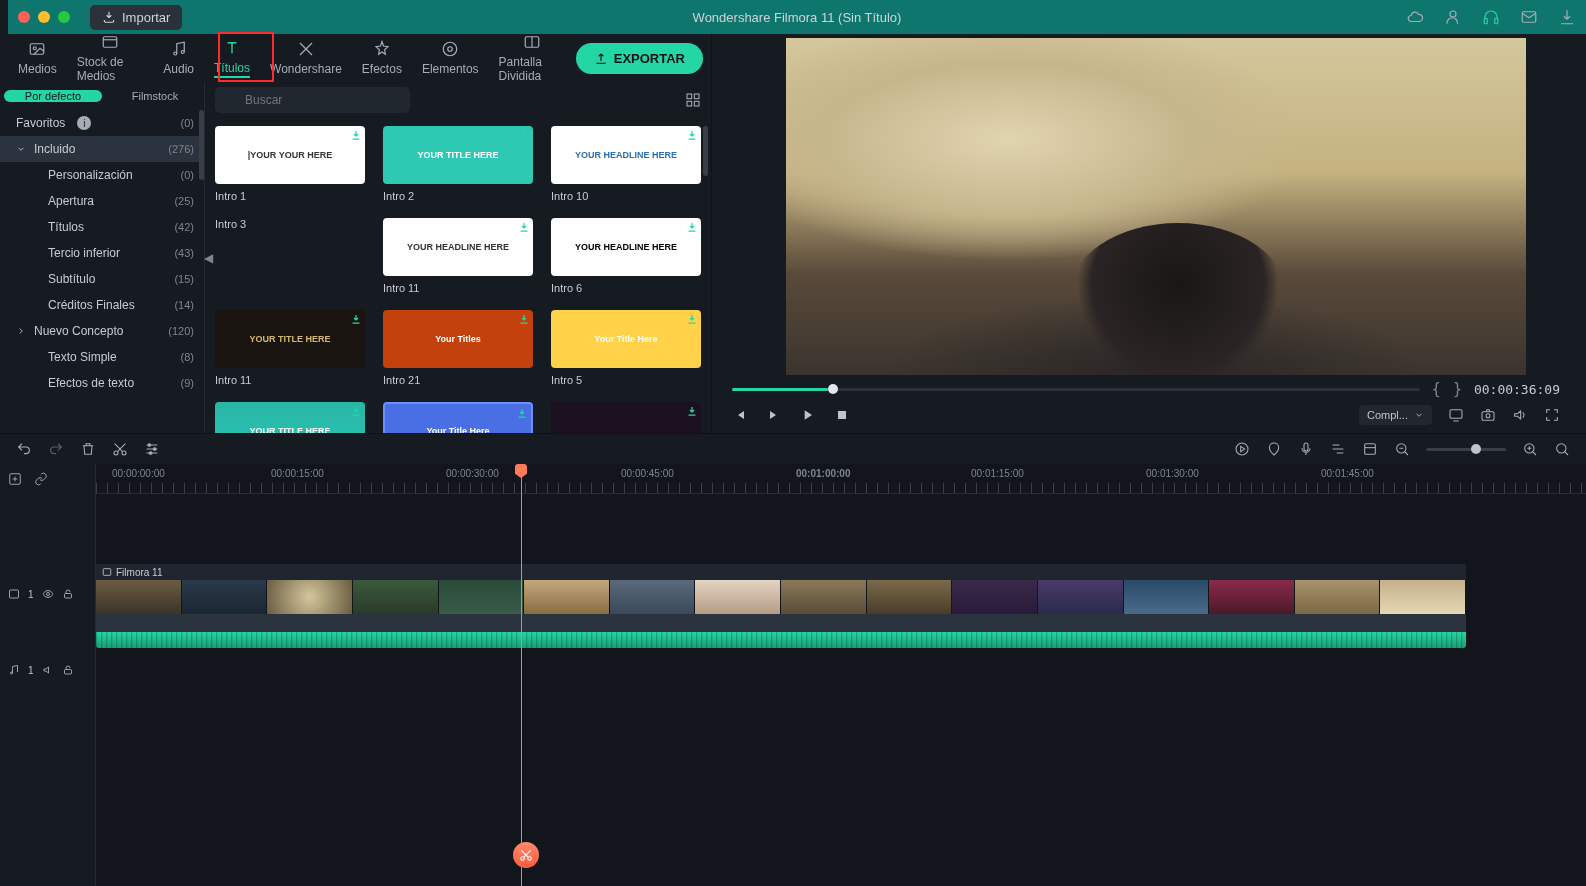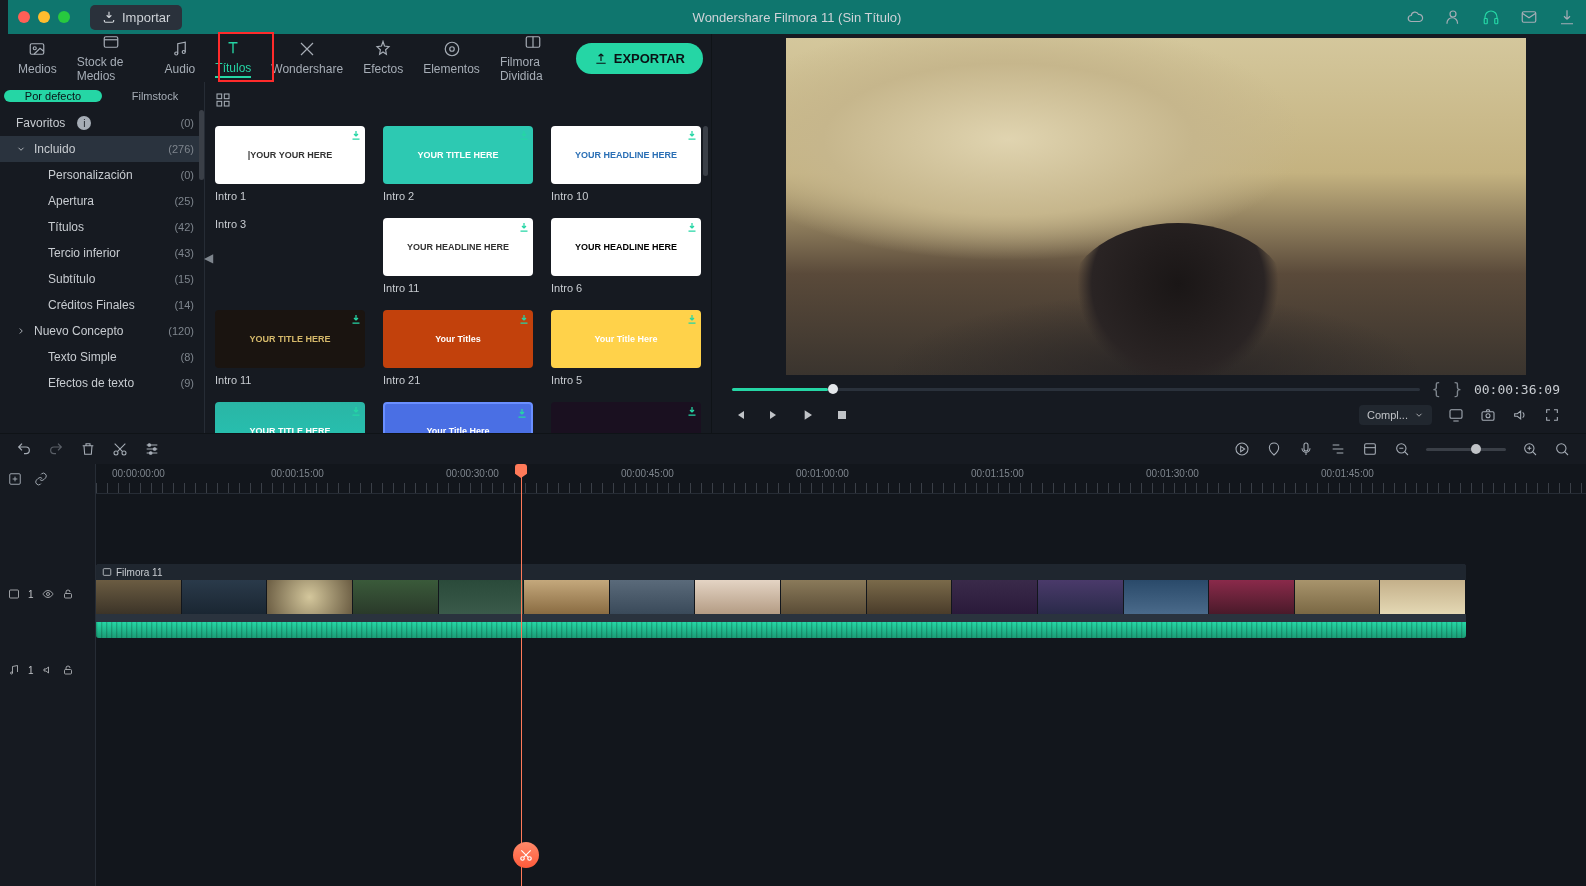--- a/index.html
+++ b/index.html
@@ -88,21 +88,21 @@
 .zoom-slider::after { content: ""; position: absolute; left: 56%; top: -4px; width: 10px; height: 10px; border-radius: 50%; background: #c0c3c7; }
 
 
 .timeline { flex: 1; display: flex; background: #12161c; position: relative; overflow: hidden; }
 .tl-gutter { width: 96px; background: #161a21; border-right: 1px solid #262c35; position: relative; }
 .tl-main { flex: 1; position: relative; }
 .ruler { height: 30px; border-bottom: 1px solid #262c35; position: relative; }
 .ruler-mark { position: absolute; top: 4px; font-size: 10px; color: #7e858d; }
 .ruler-ticks { position: absolute; left: 0; right: 0; bottom: 0; height: 10px; background: repeating-linear-gradient(90deg, #3a3f47 0px, #3a3f47 1px, transparent 1px, transparent 11px); }
 .track { position: absolute; left: 0; right: 0; }
-.track.video { top: 100px; height: 74px; }
+.track.video { top: 100px; height: 84px; }
 .gutter-label { position: absolute; left: 8px; display: flex; align-items: center; gap: 8px; font-size: 10px; color: #c0c3c7; }
 .gutter-label.video { top: 124px; }
 .gutter-label.audio { top: 200px; }
 .gutter-corner { position: absolute; top: 0; left: 8px; display: flex; gap: 12px; height: 30px; align-items: center;}
 .clip { position: absolute; top: 0; bottom: 0; background: #2a333e; border-radius: 3px; overflow: hidden; }
 .clip-header { height: 16px; background: #1f262f; font-size: 10px; padding: 1px 6px; display: flex; align-items: center; gap: 4px; color: #c8ccd1; }
 .clip-frames { position: absolute; top: 16px; left: 0; right: 0; height: 34px; display: flex; }
 .frame { flex: 1; background: #8a7a5c; border-right: 1px solid #12161c; }
 .frame:nth-child(1){background:linear-gradient(#6b5c42,#3c3428);}
 .frame:nth-child(2){background:linear-gradient(#2a3a4a,#1a2632);}
@@ -230,21 +230,21 @@
             <circle cx="12" cy="12" r="3"></circle>
             <circle cx="12" cy="12" r="9"></circle>
           </svg>
         <span>Elementos</span>
       </div>
       <div class="nav-tab">
         <svg viewBox="0 0 24 24" fill="none" stroke="currentColor" stroke-width="1.6">
             <rect x="3" y="5" width="18" height="14" rx="2"></rect>
             <path d="M12 5v14"></path>
           </svg>
-        <span>Filmora Dividida</span>
+        <span>Pantalla Dividida</span>
       </div>
       <div class="export-btn">
         <svg width="14" height="14" viewBox="0 0 24 24" fill="none" stroke="currentColor" stroke-width="2">
             <path d="M12 17V5m0 0L8 9m4-4l4 4M4 21h16"></path>
           </svg>
         <span>EXPORTAR</span>
       </div>
       <div class="highlight-box"></div>
     </div>
 
@@ -316,20 +316,27 @@
               <span>Efectos de texto</span>
               <span class="count">(9)</span>
             </div>
           <div class="tree-scrollbar"></div>
         </div>
       </div>
 
       <div class="grid-pane">
         <div class="collapse-handle">◀</div>
         <div class="search-row">
+          <div class="search-wrap">
+            <svg width="14" height="14" viewBox="0 0 24 24" fill="none" stroke="#7e858d" stroke-width="2">
+                <circle cx="11" cy="11" r="7"></circle>
+                <path d="M21 21l-5-5"></path>
+              </svg>
+            <input class="search-input" placeholder="Buscar" style="">
+          </div>
           <svg class="grid-icon" width="16" height="16" viewBox="0 0 24 24" fill="none" stroke="#a6adb6" stroke-width="1.6">
               <rect x="3" y="3" width="7" height="7"></rect>
               <rect x="14" y="3" width="7" height="7"></rect>
               <rect x="3" y="14" width="7" height="7"></rect>
               <rect x="14" y="14" width="7" height="7"></rect>
             </svg>
         </div>
         <div class="grid" id="grid">
             <div class="thumb-item">
               <div class="thumb t1">
@@ -588,21 +595,21 @@
         </svg>
     </div>
   </div>
   <div class="tl-main">
     <div class="ruler" id="ruler">
         <div class="ruler-ticks"></div>
         <div class="ruler-mark" style="left: 16px;">00:00:00:00</div>
         <div class="ruler-mark" style="left: 175px;">00:00:15:00</div>
         <div class="ruler-mark" style="left: 350px;">00:00:30:00</div>
         <div class="ruler-mark" style="left: 525px;">00:00:45:00</div>
-        <div class="ruler-mark" style="left: 700px;">00:01:00:00</div>
+        <div class="ruler-mark" style="left: 700px; font-weight: bold;">00:01:00:00</div>
         <div class="ruler-mark" style="left: 875px;">00:01:15:00</div>
         <div class="ruler-mark" style="left: 1050px;">00:01:30:00</div>
         <div class="ruler-mark" style="left: 1225px;">00:01:45:00</div>
       </div>
     <div class="track video">
       <div class="clip" style="left:0;width:1370px">
         <div class="clip-header">
             <svg width="10" height="10" viewBox="0 0 24 24" fill="none" stroke="currentColor" stroke-width="2">
               <rect x="3" y="4" width="18" height="16" rx="2"></rect>
             </svg>

